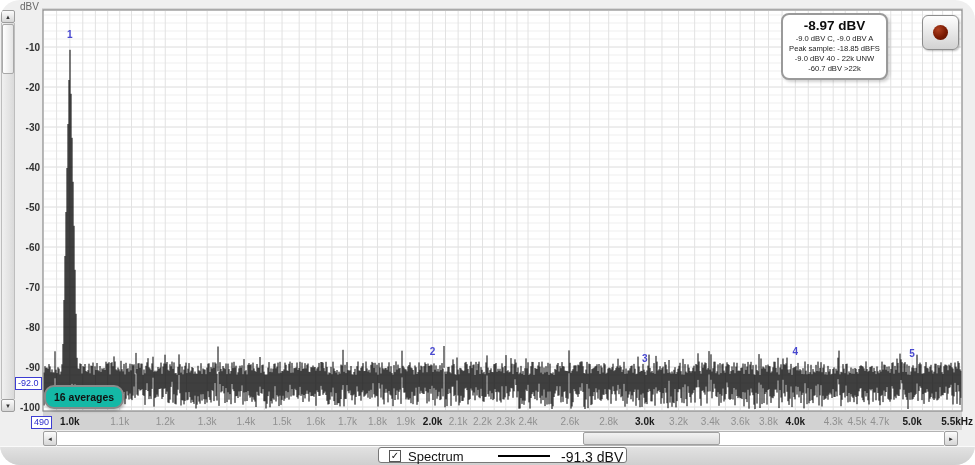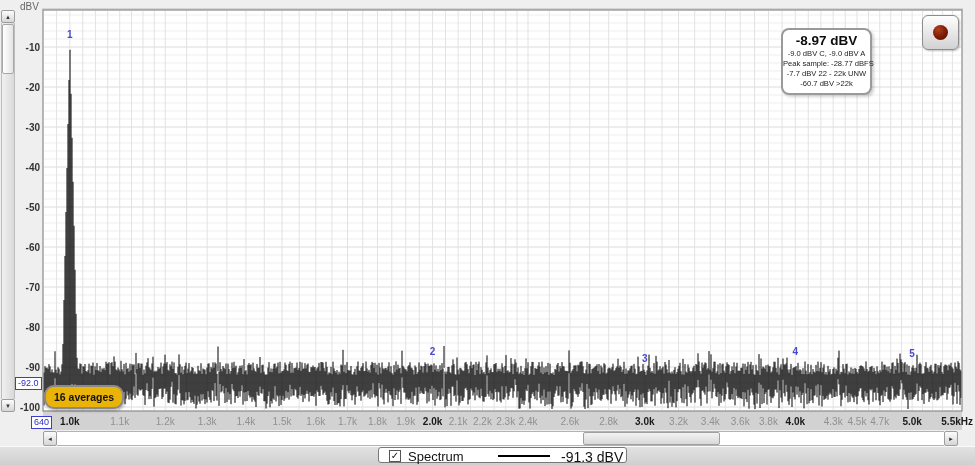--- a/index.html
+++ b/index.html
@@ -1,17 +1,17 @@
 <!DOCTYPE html>
 <html><head>
 <meta charset="utf-8">
 <style>
   html,body{margin:0;padding:0;}
   #app{position:relative;width:975px;height:465px;background:#efefef;
-       font-family:"Liberation Sans",sans-serif;overflow:hidden;}
+       font-family:"Liberation Sans",sans-serif;overflow:hidden;border-radius:20px;}
   .abs{position:absolute;}
 
   
   #unit-label{left:20px;top:1px;font-size:10px;color:#666;}
 
   
   .sb-btn{background:linear-gradient(#fcfcfc,#d6d6d6);border:1px solid #9d9d9d;border-radius:2px;
           display:flex;align-items:center;justify-content:center;font-size:6px;color:#333;box-sizing:border-box;}
   #v-scrollbar{left:1px;top:10px;width:14px;height:402px;display:flex;flex-direction:column;}
   #v-scrollbar .sb-btn{height:13px;width:14px;}
@@ -24,26 +24,26 @@
   #h-thumb{position:absolute;left:526px;top:0;width:137px;height:13px;background:linear-gradient(#f2f2f2,#d9d9d9);
            border:1px solid #a0a0a0;border-radius:2px;box-sizing:border-box;}
 
   
   .cursor-box{font-size:9px;line-height:11px;color:#2a2acc;background:#ffffff;border:1px solid #3c3cd2;
               padding:0 2px;height:11px;}
   #y-cursor{left:15px;top:377px;}
   #x-cursor{left:31px;top:416px;}
 
   
-  #averages-box{left:44px;top:385px;height:20px;padding:0 8px;background:#eab308;border:2px solid #8a8a8a;
+  #averages-box{left:44px;top:385px;height:20px;padding:0 8px;background:#14b8a6;border:2px solid #8a8a8a;
                 border-radius:10px;display:flex;align-items:center;font-size:10.5px;font-weight:bold;color:#111;
                 box-shadow:1px 2px 3px rgba(0,0,0,.25);}
 
   
-  #info-panel{left:781px;top:28px;width:91px;background:#ffffff;border:2px solid #9a9a9a;border-radius:8px;
+  #info-panel{left:781px;top:13px;width:107px;background:#ffffff;border:2px solid #9a9a9a;border-radius:8px;
               box-shadow:2px 2px 3px rgba(0,0,0,.18);text-align:center;padding:2px 0 4px;box-sizing:border-box;}
   #info-title{font-size:13.5px;font-weight:bold;color:#0d0d0d;line-height:17px;}
   .info-line{font-size:7.6px;font-weight:normal;color:#222;line-height:10px;white-space:nowrap;}
 
   
   #record-button{left:922px;top:15px;width:35px;height:33px;border:1px solid #8c8c8c;border-radius:6px;
                  background:linear-gradient(#fefefe,#d2d2d2);box-shadow:1px 1px 2px rgba(0,0,0,.25);
                  display:flex;align-items:center;justify-content:center;cursor:pointer;}
   #record-dot{width:15px;height:15px;border-radius:50%;
               background:radial-gradient(circle at 35% 30%, #b04020 0%, #7a1a02 55%, #560e00 100%);}
@@ -251,31 +251,31 @@
       </div>
     <div id="h-track">
       <div id="h-thumb"></div>
     </div>
     <div class="sb-btn">
         <span>►</span>
       </div>
   </div>
 
   <div class="abs cursor-box" id="y-cursor">-92.0</div>
-  <div class="abs cursor-box" id="x-cursor">640</div>
+  <div class="abs cursor-box" id="x-cursor">490</div>
 
   <div class="abs" id="averages-box">
     <span>16 averages</span>
   </div>
 
   <div class="abs" id="info-panel">
     <div id="info-title">-8.97 dBV</div>
     <div class="info-line">-9.0 dBV C, -9.0 dBV A</div>
-    <div class="info-line">Peak sample: -28.77 dBFS</div>
-    <div class="info-line">-7.7 dBV 22 - 22k UNW</div>
+    <div class="info-line">Peak sample: -18.85 dBFS</div>
+    <div class="info-line">-9.0 dBV 40 - 22k UNW</div>
     <div class="info-line">-60.7 dBV &gt;22k</div>
   </div>
 
   <div class="abs" id="record-button">
     <div id="record-dot"></div>
   </div>
 
   <div class="abs" id="legend-bar"></div>
   <div class="abs" id="legend-box">
     <div class="abs" id="legend-checkbox">

